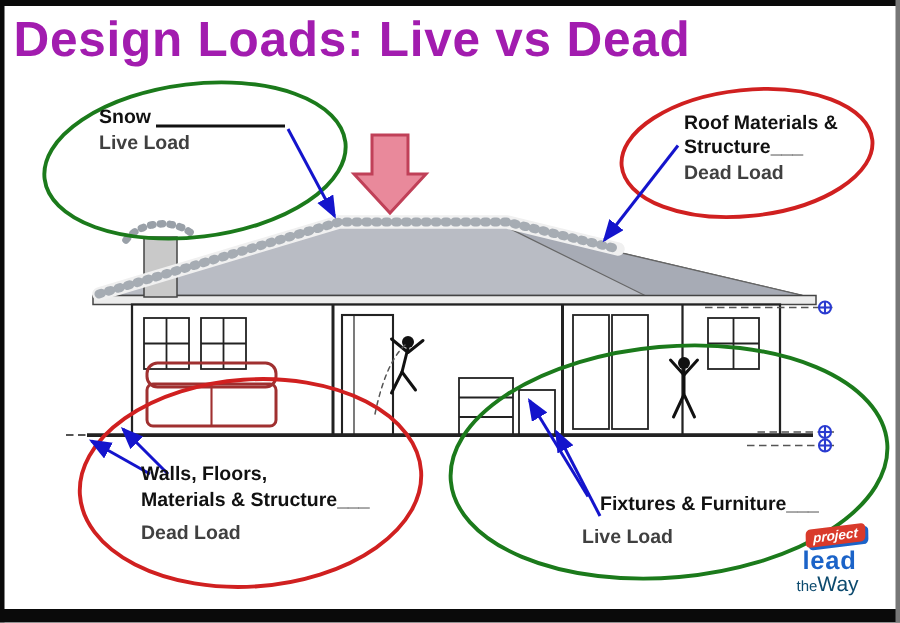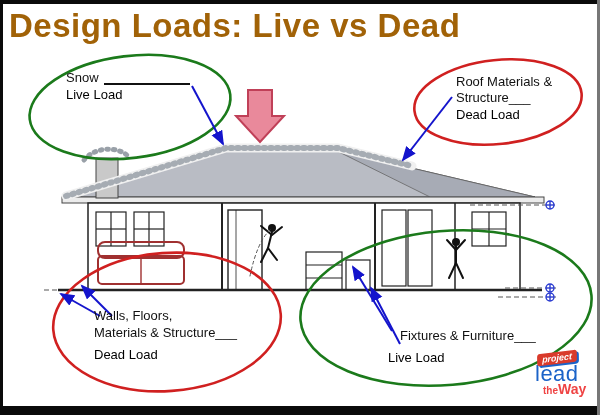--- a/index.html
+++ b/index.html
@@ -7,37 +7,37 @@
   .stage { position:relative; width:600px; height:415px; background:#fff; overflow:hidden; }
   .bar { position:absolute; background:#0a0a0a; }
   .bar-top { left:0; top:0; width:600px; height:4px; }
   .bar-bottom { left:0; bottom:0; width:600px; height:9px; }
   .bar-left { left:0; top:0; width:3px; height:415px; }
   .bar-right { right:0; top:0; width:3px; height:415px; background:#777; }
 
   .title {
     position:absolute; left:9px; top:7px;
     font-size:33px; font-weight:bold; letter-spacing:.5px;
-    color:#a16207; white-space:nowrap;
+    color:#a21caf; white-space:nowrap;
   }
 
-  .lbl { position:absolute; font-size:13px; font-weight:normal; color:#111; white-space:nowrap; line-height:16px; }
-  .load { color:#000000; }
+  .lbl { position:absolute; font-size:13px; font-weight:bold; color:#111; white-space:nowrap; line-height:16px; }
+  .load { color:#404040; }
 
   svg.layer { position:absolute; left:0; top:0; }
 
   .logo { position:absolute; left:529px; top:347px; width:66px; height:58px; text-align:left; }
   .logo-project {
     display:inline-block; font-size:9px; font-style:italic; font-weight:bold; color:#fff;
     background:#d93a2b; padding:1px 5px; border-radius:3px;
     transform:rotate(-7deg) skewX(-6deg); box-shadow:2px 2px 0 #1b63c8;
     margin-left:8px;
   }
-  .logo-lead { font-size:22px; font-weight:normal; color:#1b63c8; line-height:17px; letter-spacing:.5px; margin-left:6px; }
-  .logo-theway { font-size:14px; font-weight:bold; color:#ef4444; line-height:14px; margin-left:14px; }
+  .logo-lead { font-size:17px; font-weight:bold; color:#1b63c8; line-height:17px; letter-spacing:.5px; margin-left:6px; }
+  .logo-theway { font-size:14px; font-weight:normal; color:#0c4a6e; line-height:14px; margin-left:2px; }
   .logo-theway .the { font-size:10px; }
 </style>
 </head>
 <body>
 
 <div class="stage">
 
   <svg class="layer" width="600" height="415" viewBox="0 0 600 415">
     <defs>
       <marker id="ab" markerWidth="9" markerHeight="8" refX="6.5" refY="3" orient="auto">

